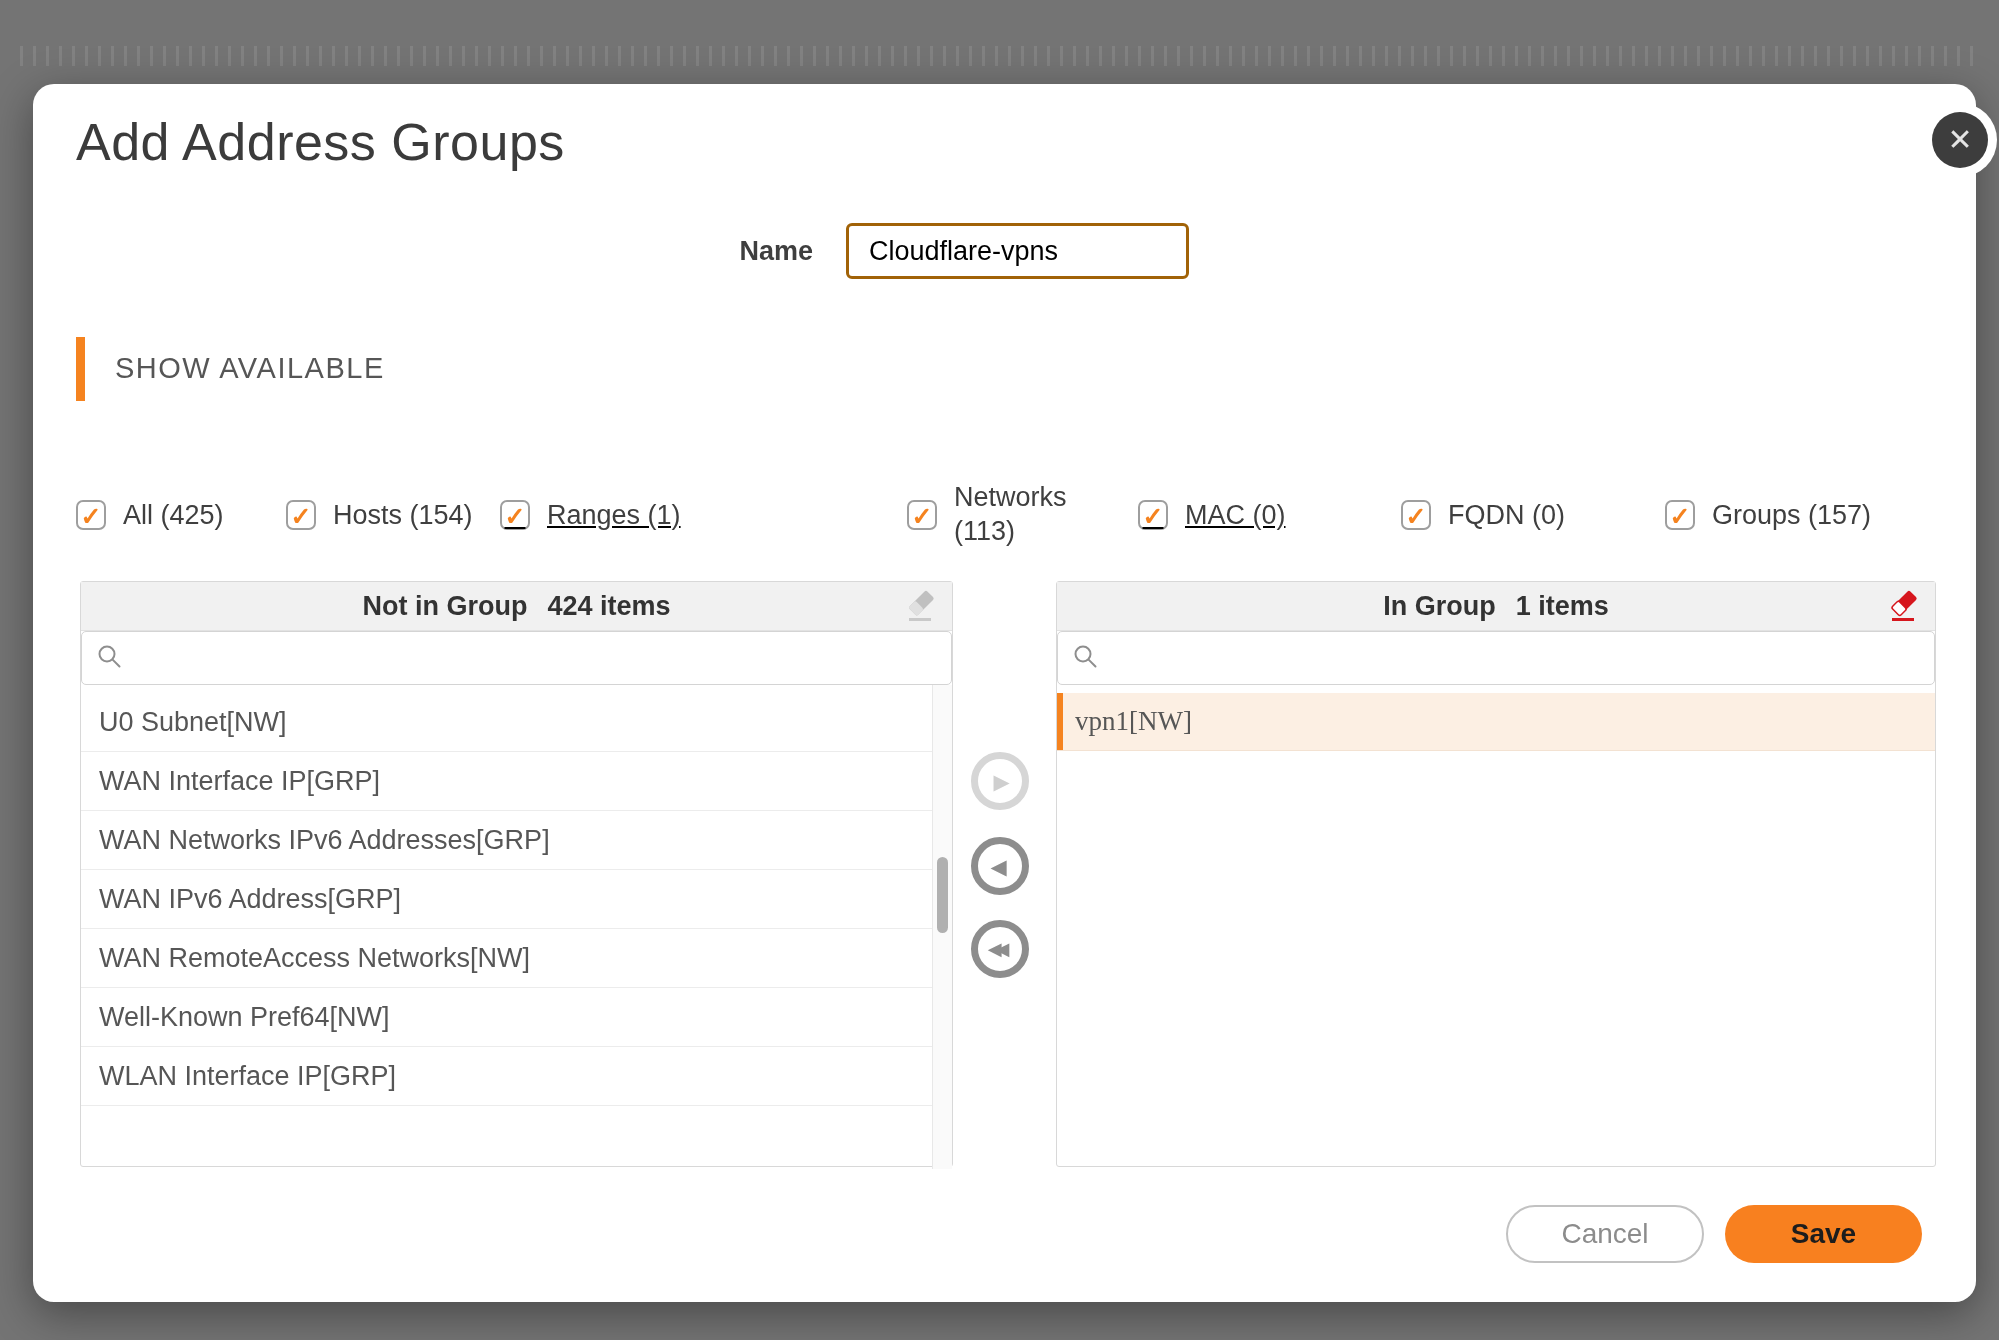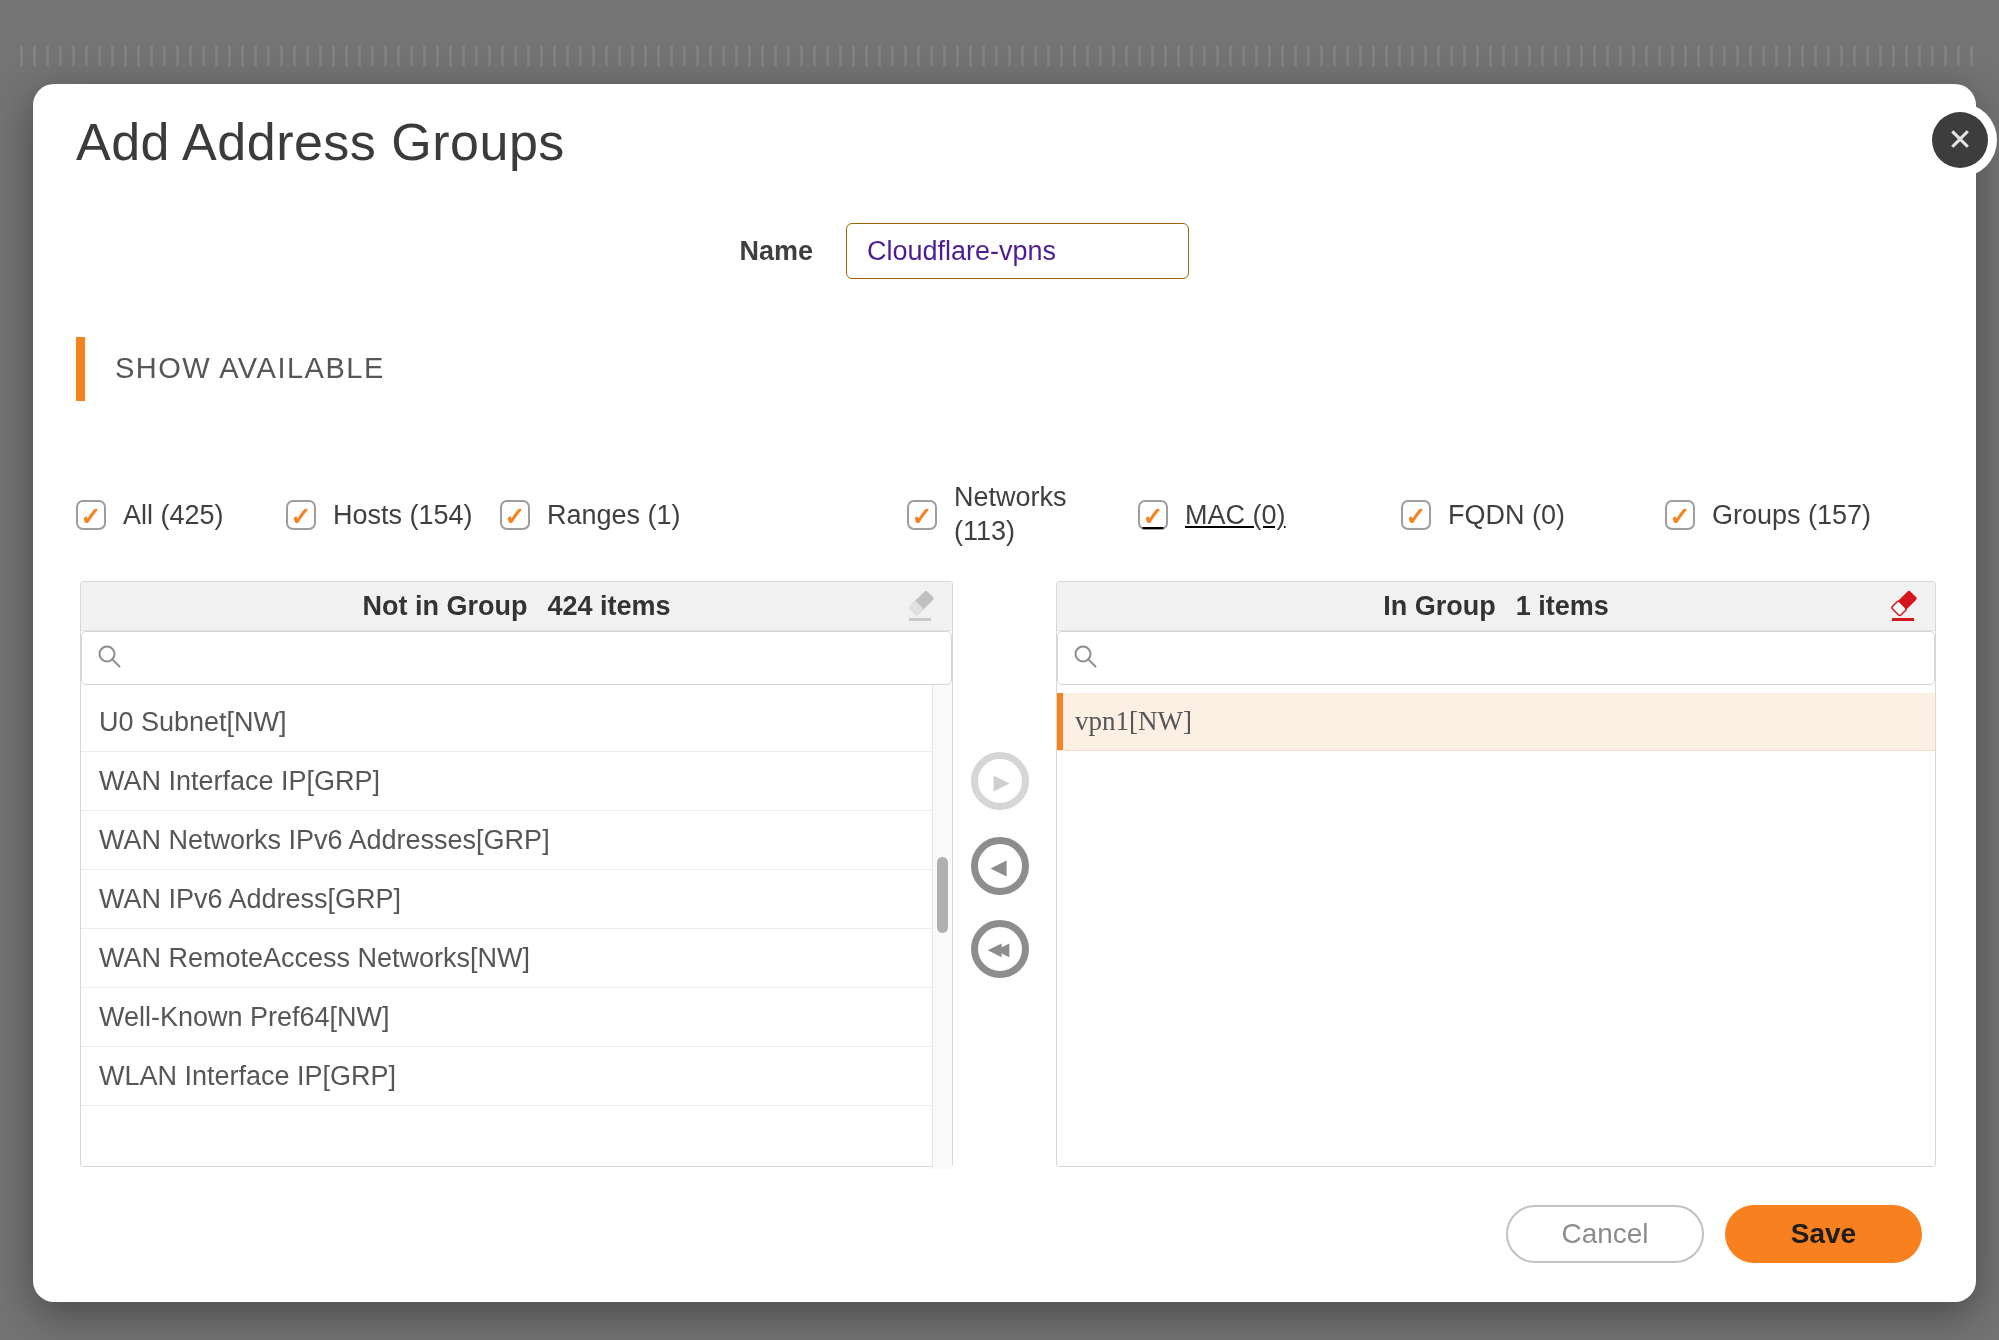--- a/index.html
+++ b/index.html
@@ -16,30 +16,30 @@
   }
   .title{position:absolute;left:43px;top:28px;font-size:52px;color:#3b3b3b;letter-spacing:.5px;}
   .close-btn{
     position:absolute;left:1899px;top:28px;width:56px;height:56px;border-radius:50%;
     background:#3d3d3d;box-shadow:0 0 0 9px #ffffff;cursor:pointer;
     display:flex;align-items:center;justify-content:center;color:#e4e4e4;font-size:30px;line-height:1;
   }
   .name-label{position:absolute;left:590px;top:152px;width:190px;text-align:right;
     font-size:27px;font-weight:bold;color:#3f3f3f;}
   .name-input{position:absolute;left:813px;top:139px;width:343px;height:56px;box-sizing:border-box;
-    border:1px solid #a16207;border-radius:6px;padding:0 14px 0 20px;
-    font-family:"Liberation Sans",sans-serif;font-size:27px;color:#4c1d95;outline:none;}
+    border:3px solid #a16207;border-radius:6px;padding:0 14px 0 20px;
+    font-family:"Liberation Sans",sans-serif;font-size:27px;color:#000000;outline:none;}
   .section-bar{position:absolute;left:43px;top:253px;width:9px;height:64px;background:var(--accent,#F5831F);}
   .section-title{position:absolute;left:82px;top:268px;font-size:29px;color:#565656;letter-spacing:1.5px;}
 
   .filter-row{position:absolute;left:0;top:375px;width:100%;height:112px;}
   .filter{position:absolute;top:0;height:112px;display:flex;align-items:center;gap:17px;cursor:pointer;}
   .filter:nth-child(1){left:43px;}
   .filter:nth-child(2){left:253px;}
-  .filter:nth-child(3){left:467px;}
+  .filter:nth-child(3){left:467px;text-decoration:underline;}
   .filter:nth-child(4){left:874px;}
   .filter:nth-child(5){left:1105px;text-decoration:underline;}
   .filter:nth-child(6){left:1368px;}
   .filter:nth-child(7){left:1632px;}
   .filter:nth-child(4) .flabel{width:132px;line-height:1.25;}
   .cb{width:30px;height:30px;flex:0 0 30px;border:2px solid #9e9e9e;border-radius:7px;background:#fff;
     display:flex;align-items:center;justify-content:center;box-sizing:border-box;}
   .cb.checked::after{content:"✓";color:var(--accent,#F5831F);font-size:25px;font-weight:bold;margin-top:3px;}
   .flabel{font-size:27px;color:#3f3f3f;}
 

